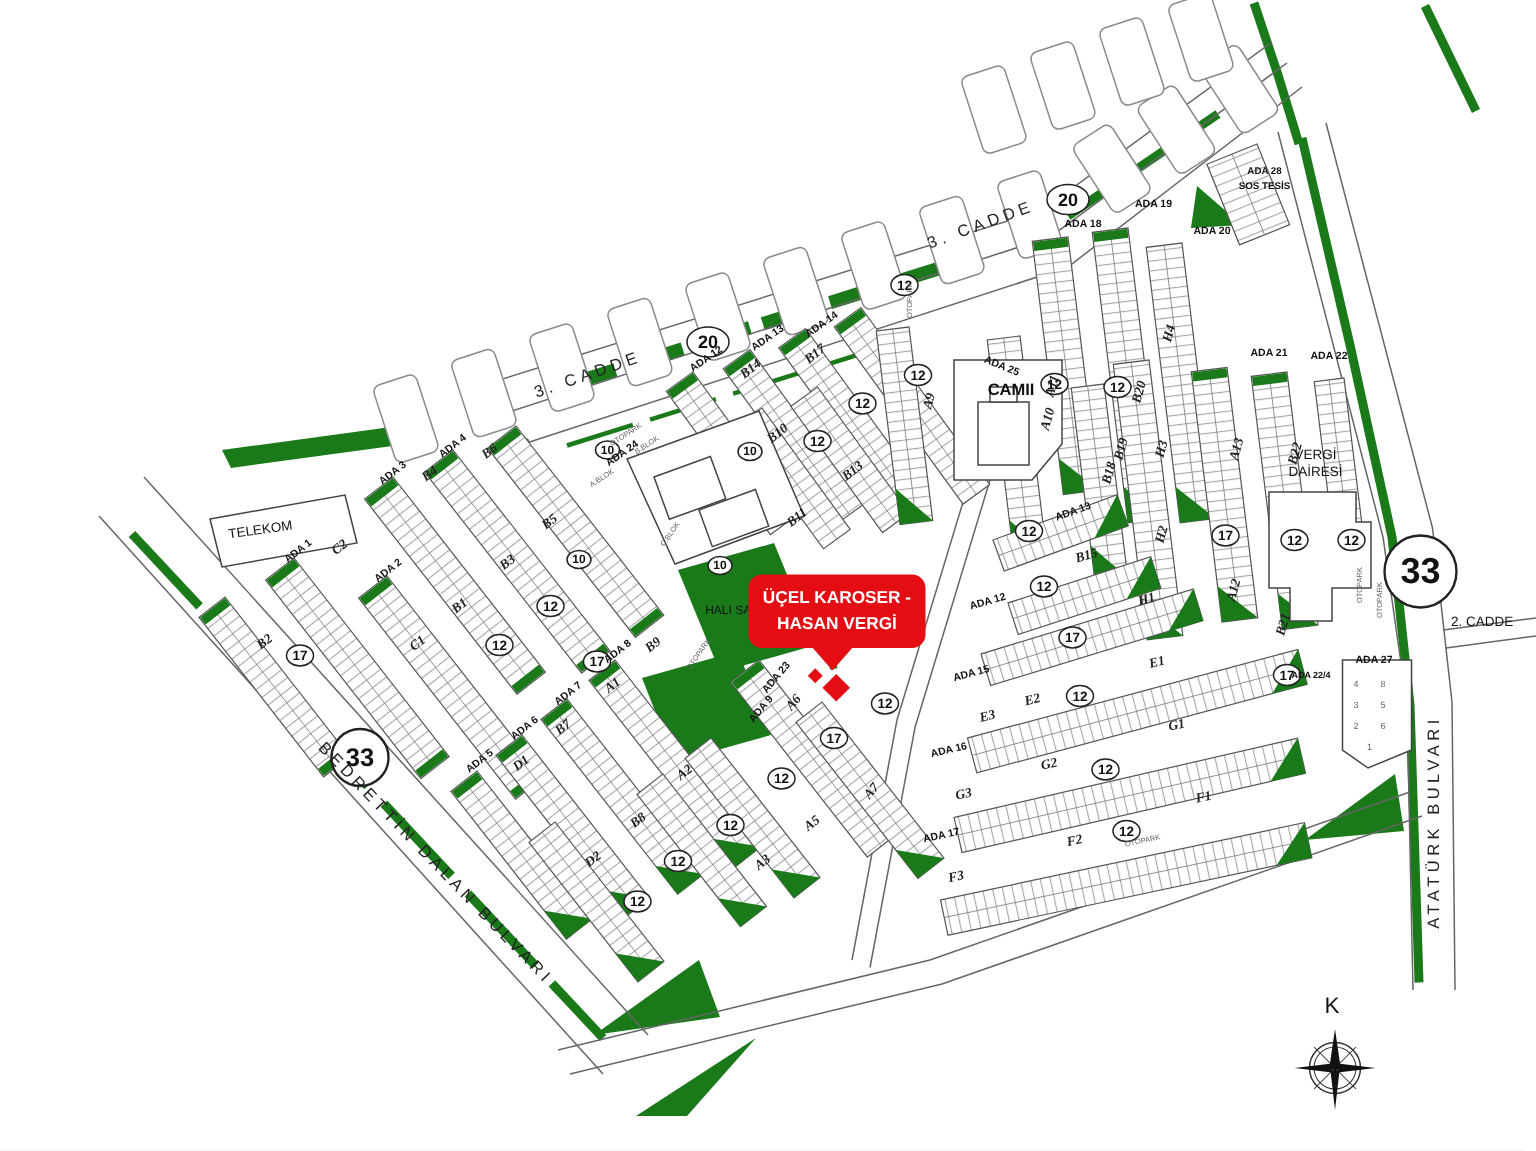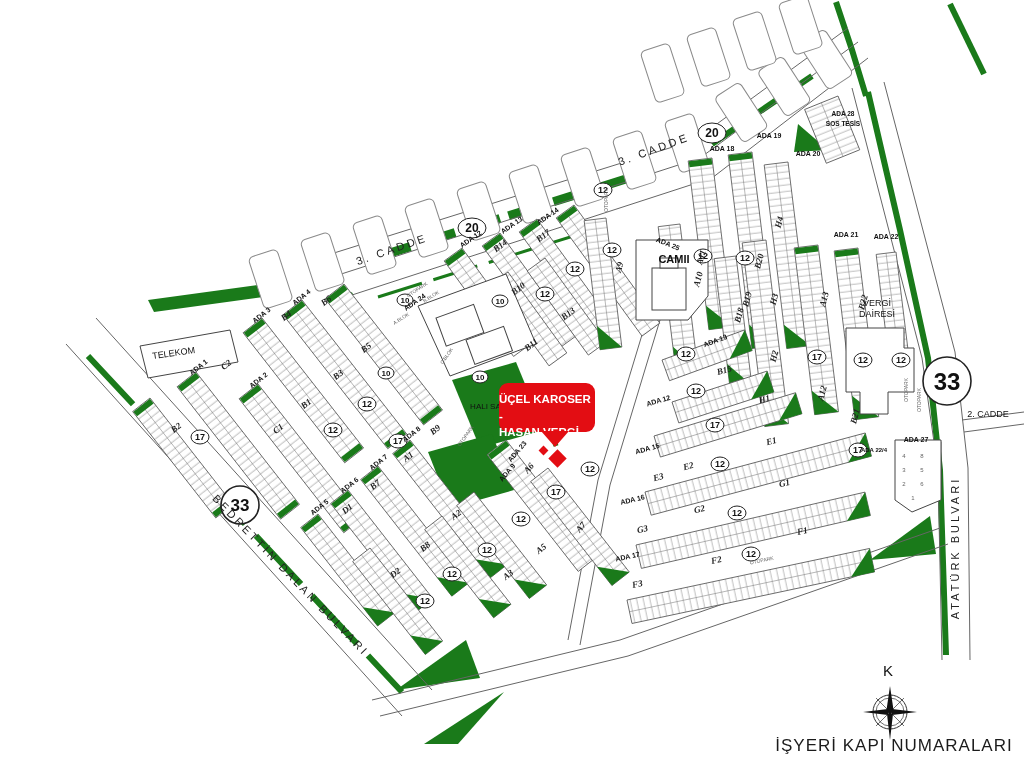--- a/index.html
+++ b/index.html
@@ -1,20 +1,20 @@
 <!DOCTYPE html>
 <html><head>
 <meta charset="utf-8">
 <style>
   html,body{margin:0;padding:0;background:#e8e8e8;}
   .stage{position:relative;width:1024px;height:767px;background:#ffffff;overflow:hidden;
          font-family:"Liberation Sans",sans-serif;}
   svg text{user-select:none;}
-  .callout{position:absolute;left:499px;top:383px;width:96px;height:49px;background:#e30d13;
-           border-radius:9px;color:#fff;font-weight:bold;font-size:11.5px;
+  .callout{position:absolute;left:499px;top:383px;width:118px;height:49px;background:#e30d13;
+           border-radius:9px;color:#fff;text-align:center;font-weight:bold;font-size:11.5px;
            line-height:1.45;padding-top:8px;box-sizing:border-box;z-index:30;
            font-family:"Liberation Sans",sans-serif;}
   .callout .ptr{position:absolute;left:42px;bottom:-15px;width:0;height:0;
                 border-left:14px solid transparent;border-right:14px solid transparent;
                 border-top:16px solid #e30d13;}
   .pin-diamond{position:absolute;left:551px;top:452px;width:13px;height:13px;background:#e30d13;
                transform:rotate(45deg);z-index:29;}
   .pin-sq{position:absolute;left:540px;top:447px;width:7px;height:7px;background:#e30d13;
           transform:rotate(45deg);z-index:29;}
   .caption{position:absolute;left:770px;top:736px;width:248px;text-align:center;font-size:17px;
@@ -560,14 +560,13 @@
   <svg class="compass" width="60" height="58" viewBox="0 0 60 58" xmlns="http://www.w3.org/2000/svg">
     <circle cx="30" cy="28" r="17" fill="none" stroke="#333" stroke-width="1"></circle>
     <circle cx="30" cy="28" r="14" fill="none" stroke="#333" stroke-width="0.7"></circle>
     <line x1="16" y1="14" x2="44" y2="42" stroke="#333" stroke-width="0.7"></line>
     <line x1="44" y1="14" x2="16" y2="42" stroke="#333" stroke-width="0.7"></line>
     <path d="M30,2 L33.5,26 L30,32 L26.5,26 Z" fill="#111"></path>
     <path d="M30,56 L33,30 L27,30 Z" fill="#111"></path>
     <path d="M57,28 L32,25 L32,31 Z" fill="#111"></path>
     <path d="M3,28 L28,25 L28,31 Z" fill="#111"></path>
   </svg>
-  <div class="caption">İŞYERİ KAPI NUMARALARI</div>
 </div>
 
 </body></html>

